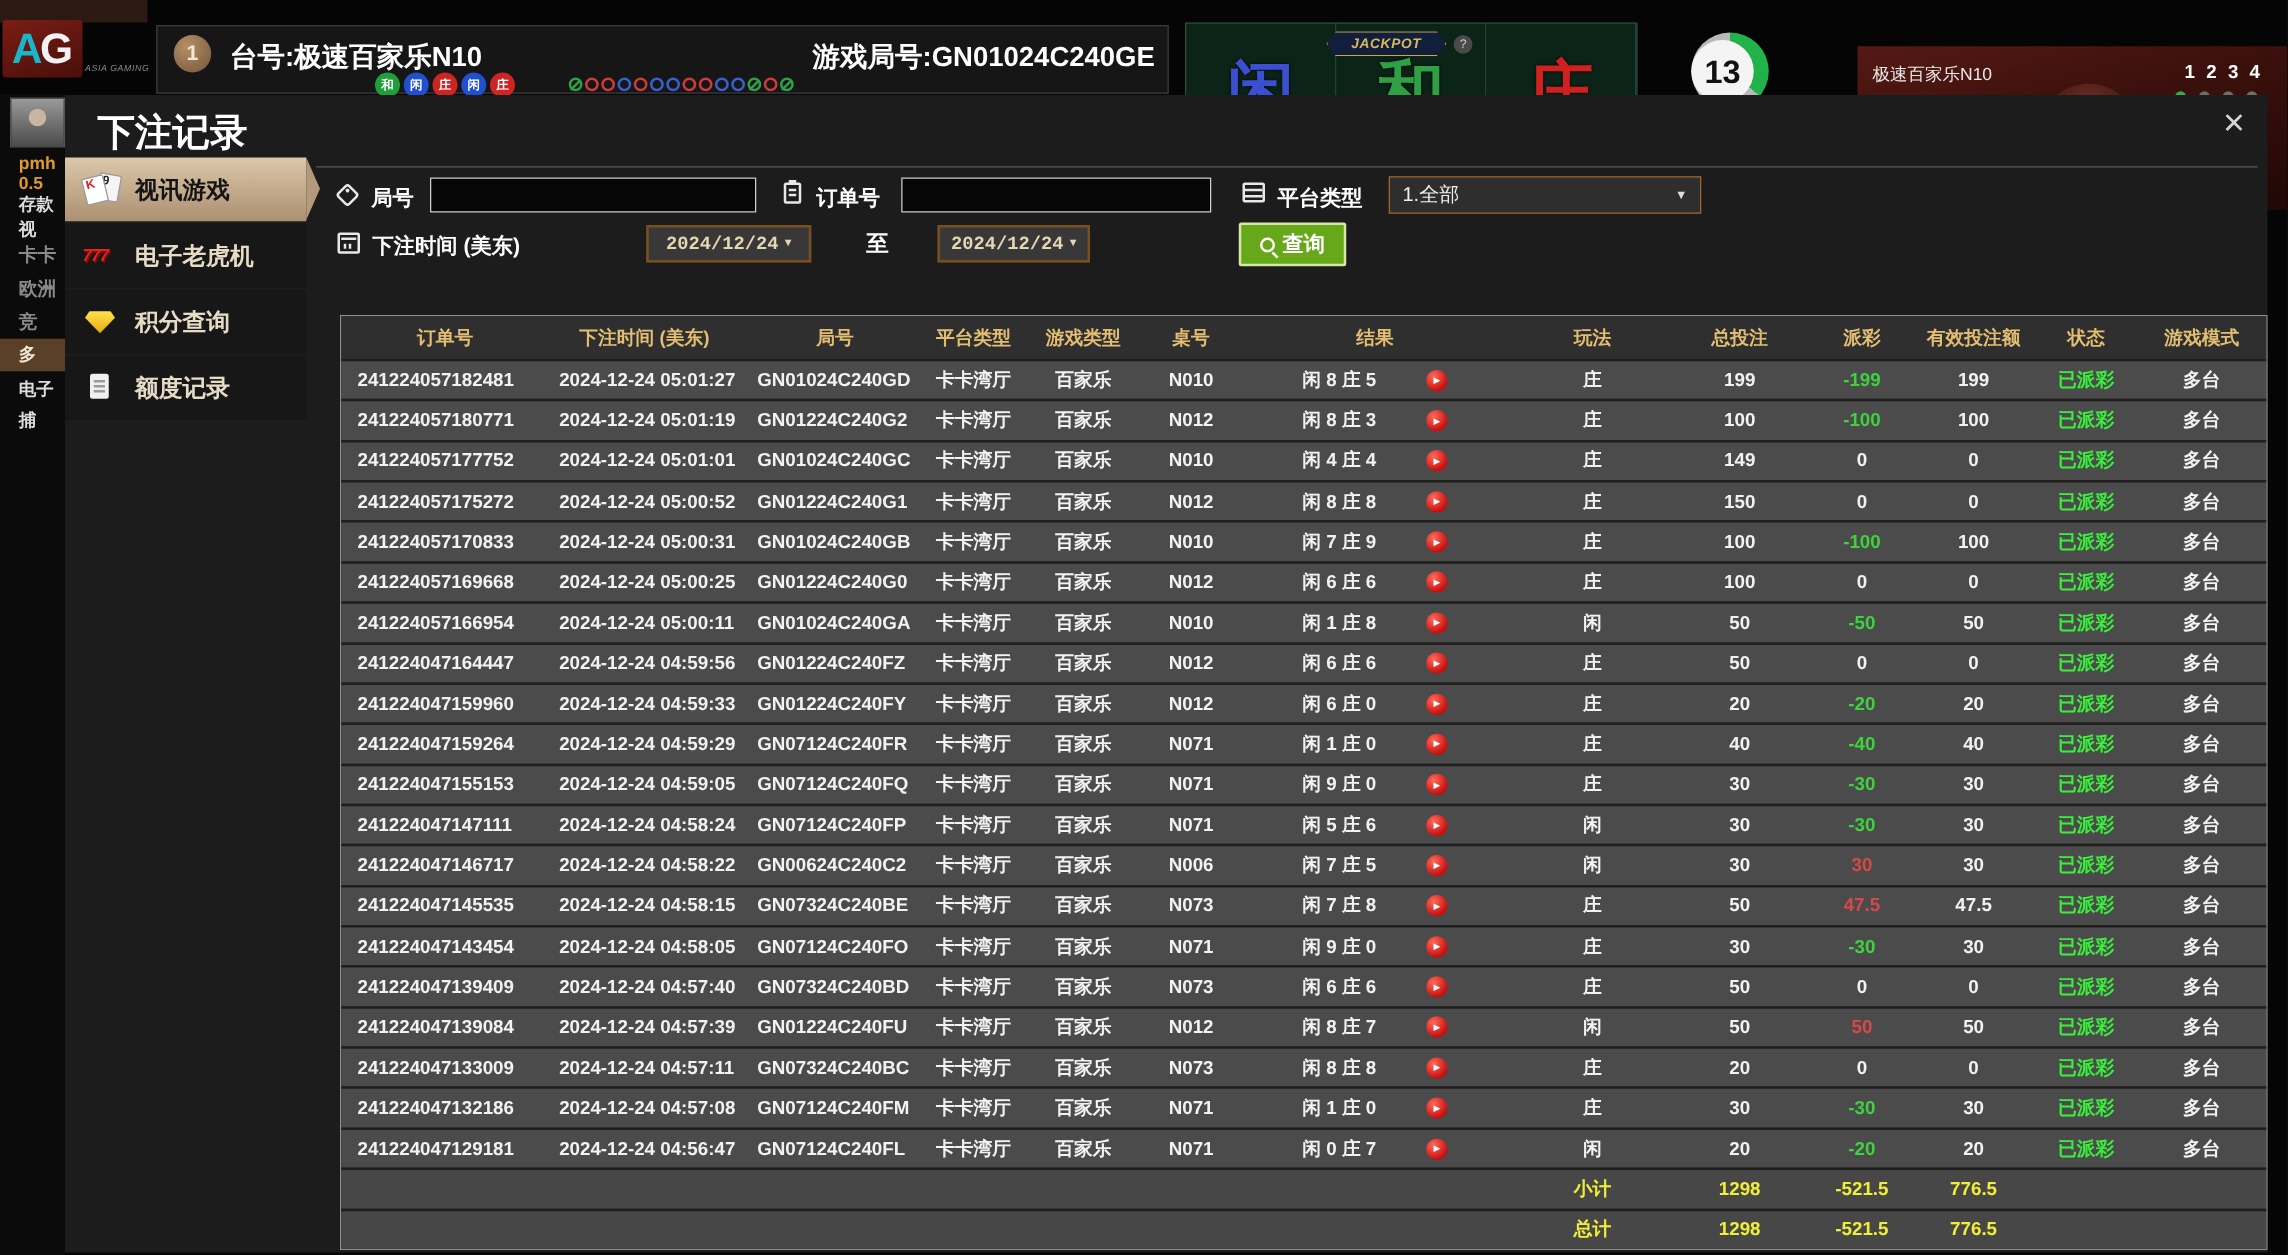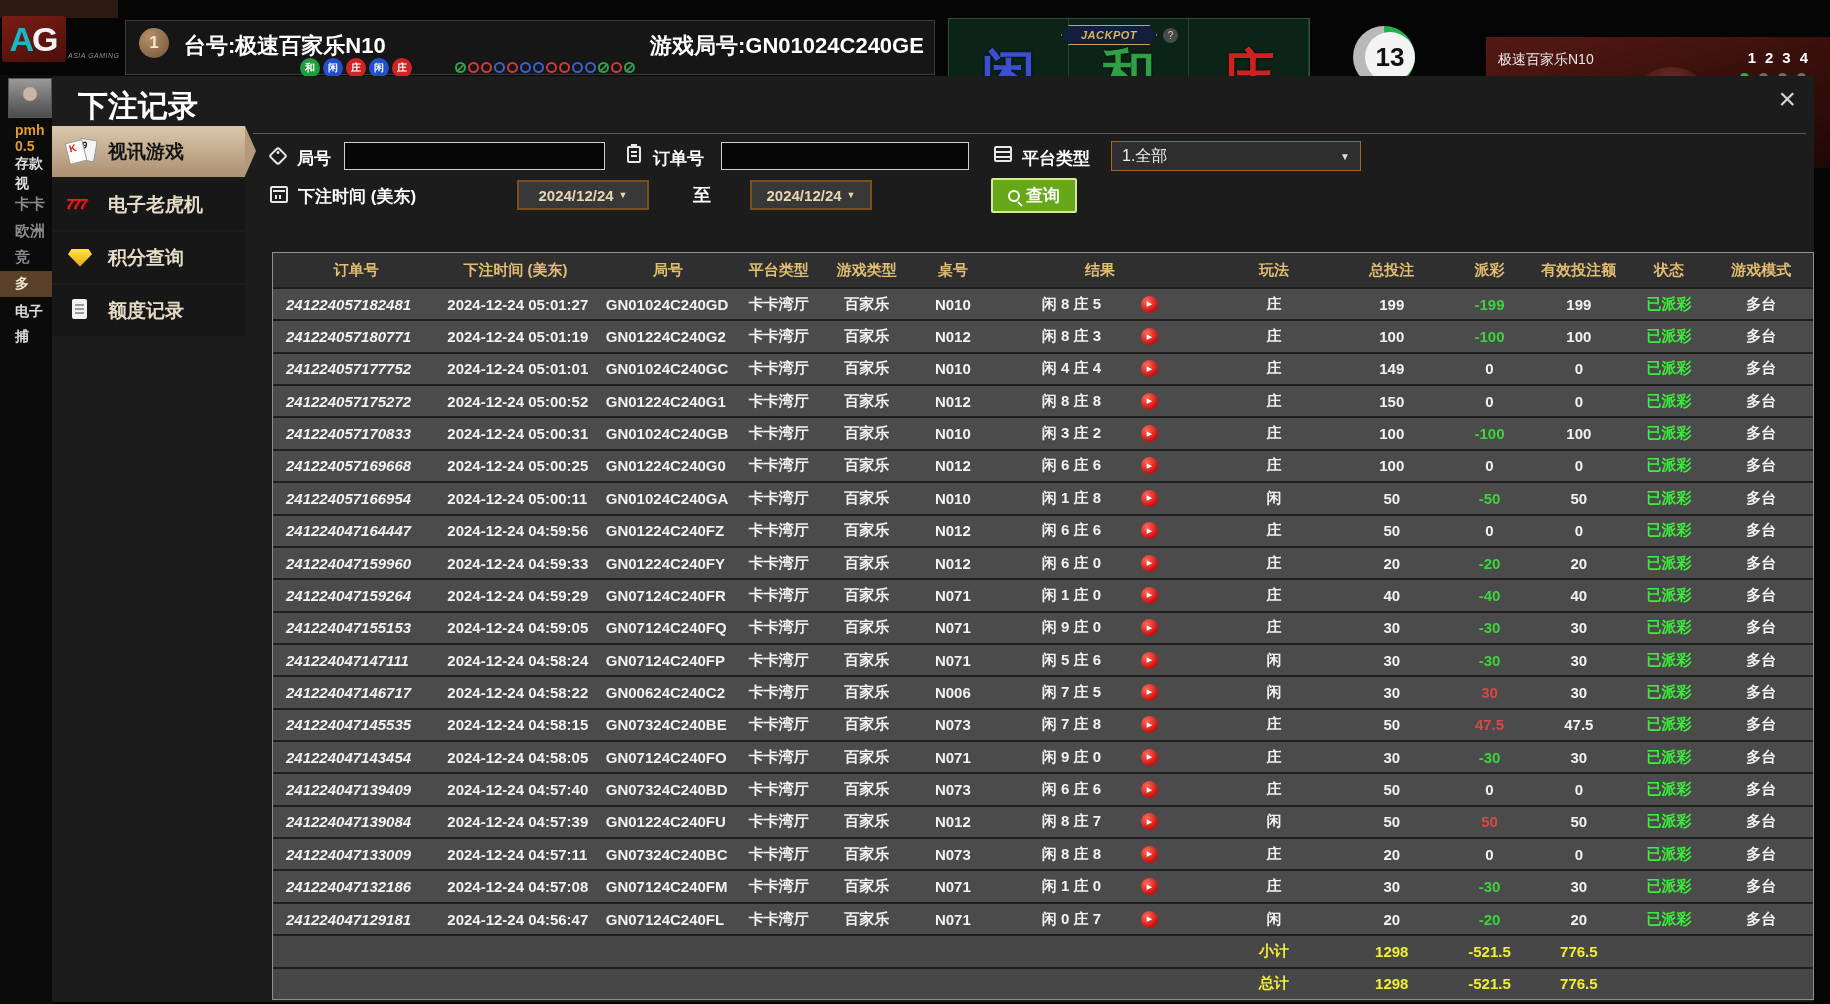--- a/index.html
+++ b/index.html
@@ -42,21 +42,21 @@
   .bet-char.player { color:#3a50d0; } .bet-char.tie { color:#2fa044; } .bet-char.banker { color:#d02020; }
   .jackpot { position:absolute; left:112px; top:6px; width:96px; height:20px; background:#121f3c;
              border:1px solid #c9a84c; color:#d8b75c; font-size:11px; font-weight:bold; font-style:italic;
              display:flex; align-items:center; justify-content:center; letter-spacing:.5px;
              clip-path:polygon(8% 0,92% 0,100% 50%,92% 100%,8% 100%,0 50%); }
   .jp-help { position:absolute; left:214px; top:9px; width:15px; height:15px; border-radius:50%;
              background:#4a4a4a; color:#cfcfcf; font-size:10px; display:flex; align-items:center; justify-content:center; }
 
   .countdown { position:absolute; left:1353px; top:26px; width:62px; height:62px; border-radius:50%;
                background:conic-gradient(#21b24a 0deg 130deg,#b9b9b9 130deg 360deg);
-               display:flex; align-items:center; justify-content:flex-end; }
+               display:flex; align-items:center; justify-content:flex-start; }
   .countdown .cd-in { width:50px; height:50px; border-radius:50%; background:#f4f4f4; color:#111;
                font-size:26px; font-weight:bold; display:flex; align-items:center; justify-content:center; }
 
   .video { position:absolute; left:1486px; top:16px; width:344px; height:131px;
            background:linear-gradient(165deg,#551914 0%,#3a100c 45%,#200705 100%);margin-top:21px; }
   .vid-title { position:absolute; left:12px; top:14px; color:#e8e8e8; font-size:14px; }
   .vid-cams { position:absolute; right:22px; top:12px; display:flex; gap:9px; color:#fff;
               font-size:15px; font-weight:bold; }
   .vid-dots { position:absolute; right:24px; top:36px; display:flex; gap:10px; }
   .vid-dot { width:9px; height:9px; border-radius:50%; background:#6e6e6e; }
@@ -129,41 +129,41 @@
               background:#e8e8e8; box-shadow:0 5px 0 #e8e8e8; }
   .cal-icon { position:absolute; width:18px; height:17px; border:2px solid #e8e8e8; border-radius:2px; }
   .cal-icon::before { content:""; position:absolute; left:1px; top:2px; width:12px; height:2px; background:#e8e8e8; }
   .cal-icon::after { content:""; position:absolute; left:3px; top:7px; width:2px; height:4px;
               background:#e8e8e8; box-shadow:4px 0 0 #e8e8e8; }
   .fselect { position:absolute; background:#2e2e2e; border:1px solid #a06828; color:#efefef;
              font-size:16px; display:flex; align-items:center; padding:0 10px; cursor:pointer; }
   .fselect .caret { position:absolute; right:10px; font-size:10px; color:#ddd; }
   .fdate { position:absolute; background:#383838; border:2px solid #7a4f1e; color:#e6d7b3;
            font-size:15px; font-weight:bold; display:flex; align-items:center; justify-content:center;
-           gap:5px; cursor:pointer; }
+           gap:5px; cursor:pointer;font-family:Liberation Mono, monospace; }
   .fdate .caret { font-size:9px; color:#e6d7b3; }
   .to-label { position:absolute; color:#fff; font-size:18px; font-weight:bold; }
   .search-btn { position:absolute; background:#67a81b; border:2px solid #d6e6a6; border-radius:2px;
                 color:#fff; font-size:17px; font-weight:bold; display:flex; align-items:center;
                 justify-content:center; gap:6px; cursor:pointer;text-align:center; }
   .lens-icon { width:12px; height:12px; border:2px solid #fff; border-radius:50%; position:relative; flex:none; }
   .lens-icon::after { content:""; position:absolute; left:9px; top:9px; width:2px; height:6px;
                 background:#fff; transform:rotate(-45deg); }
 
   
   .btable { position:absolute; left:220px; top:176px; width:1542px; height:748px;
             border:1px solid #8f8f8f; background:#1e1e1e; display:flex; flex-direction:column; }
   .trow { display:grid; grid-template-columns:10.8% 9.9% 9.9% 4.5% 6.9% 4.3% 14.8% 7.8% 7.5% 5.2% 6.4% 5.3% 6.7%;
           align-items:center; }
   .thead { height:34px; background:#2f2f2f; flex:none; }
   .thead .td { color:#e2bd72; font-size:15px; font-weight:bold; text-align:center; }
   .drow { flex:1; background:#4b4b4b; border-top:2px solid #1e1e1e; }
   .td { color:#f2f2f2; font-size:15px; font-weight:600; text-align:center; white-space:nowrap;
         overflow:hidden; }
-  .td.order { text-align:left; padding-left:13px;font-style:italic; }
+  .td.order { text-align:left; padding-left:13px; }
   .td.time  { text-align:left; padding-left:8px; }
   .td.round { text-align:left; padding-left:14px; }
   .td.neg { color:#3ed33e; } .td.pos { color:#d84848; }
   .td.status { color:#3bee3b; }
   .td.result { display:flex; align-items:center; justify-content:center; gap:40px; }
   .playbtn { width:17px; height:17px; border-radius:50%; flex:none;
              background:radial-gradient(circle at 35% 30%,#ff6a5a,#c80d0d 72%);
              color:#fff; font-size:7px; display:flex; align-items:center; justify-content:center;
              cursor:pointer; }
   .srow { flex:1; background:#474747; border-top:2px solid #1e1e1e; }
@@ -400,21 +400,21 @@
             <div class="td status">已派彩</div>
             <div class="td">多台</div>
   </div><div class="trow drow">
     <div class="td order">241224057170833</div>
             <div class="td time">2024-12-24 05:00:31</div>
             <div class="td round">GN01024C240GB</div>
     <div class="td">卡卡湾厅</div>
             <div class="td">百家乐</div>
             <div class="td">N010</div>
     <div class="td result">
-              <span class="rtext">闲 3 庄 2</span>
+              <span class="rtext">闲 7 庄 9</span>
               <span class="playbtn">▶</span>
             </div>
     <div class="td">庄</div>
             <div class="td">100</div>
             <div class="td pay neg">-100</div>
     <div class="td">100</div>
             <div class="td status">已派彩</div>
             <div class="td">多台</div>
   </div><div class="trow drow">
     <div class="td order">241224057169668</div>

